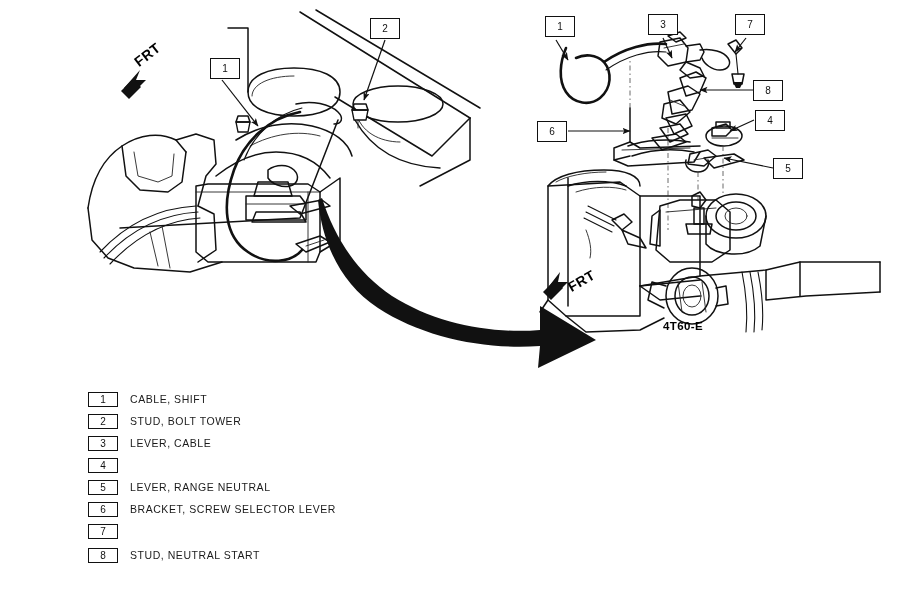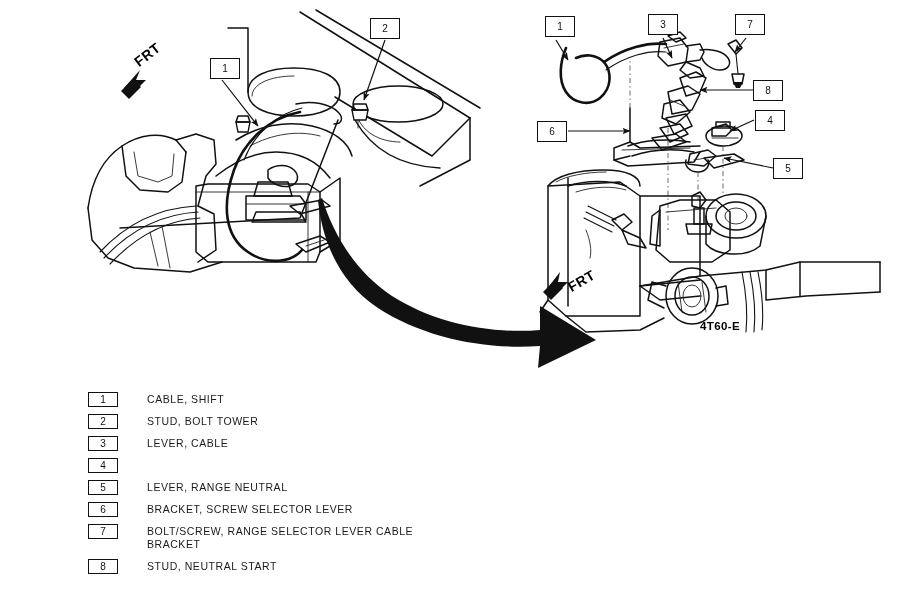--- a/index.html
+++ b/index.html
@@ -53,21 +53,21 @@
     border: 1.3px solid #111111;
     box-sizing: border-box;
     text-align: center;
     line-height: 13px;
     font-size: 10px;
     font-family: "Liberation Sans", sans-serif;
     color: #111111;
     background: #ffffff;
   }
   .legend-text {
-    margin-left: 29px;
+    margin-left: 12px;
     font-size: 10.5px;
     line-height: 12.5px;
     letter-spacing: 0.55px;
     padding-top: 1px;
     color: #1a1a1a;
     white-space: pre-line;
   }
   
   .callout {
     position: absolute;
@@ -100,21 +100,21 @@
   }
   #frt-right-label {
     left: 565px;
     top: 281px;
     transform: rotate(-30deg);
     transform-origin: left top;
   }
   
   #model-caption {
     position: absolute;
-    left: 700px;
+    left: 663px;
     top: 320px;
     font-size: 11.5px;
     font-weight: bold;
     letter-spacing: 0.4px;
     font-family: "Liberation Sans", sans-serif;
     color: #000000;
     text-align: center;
   }
 </style>
 </head>
@@ -374,22 +374,20 @@
     <div class="legend-row">
       <div class="legend-box">5</div>
       <div class="legend-text">LEVER, RANGE NEUTRAL</div>
     </div>
     <div class="legend-row">
       <div class="legend-box">6</div>
       <div class="legend-text">BRACKET, SCREW SELECTOR LEVER</div>
     </div>
     <div class="legend-row tall">
       <div class="legend-box">7</div>
-      <div class="legend-text">BOLT/SCREW, RANGE SELECTOR LEVER CABLE
-BRACKET</div>
     </div>
     <div class="legend-row">
       <div class="legend-box">8</div>
       <div class="legend-text">STUD, NEUTRAL START</div>
     </div>
   </div>
 
 </div>
 
 </body></html>

